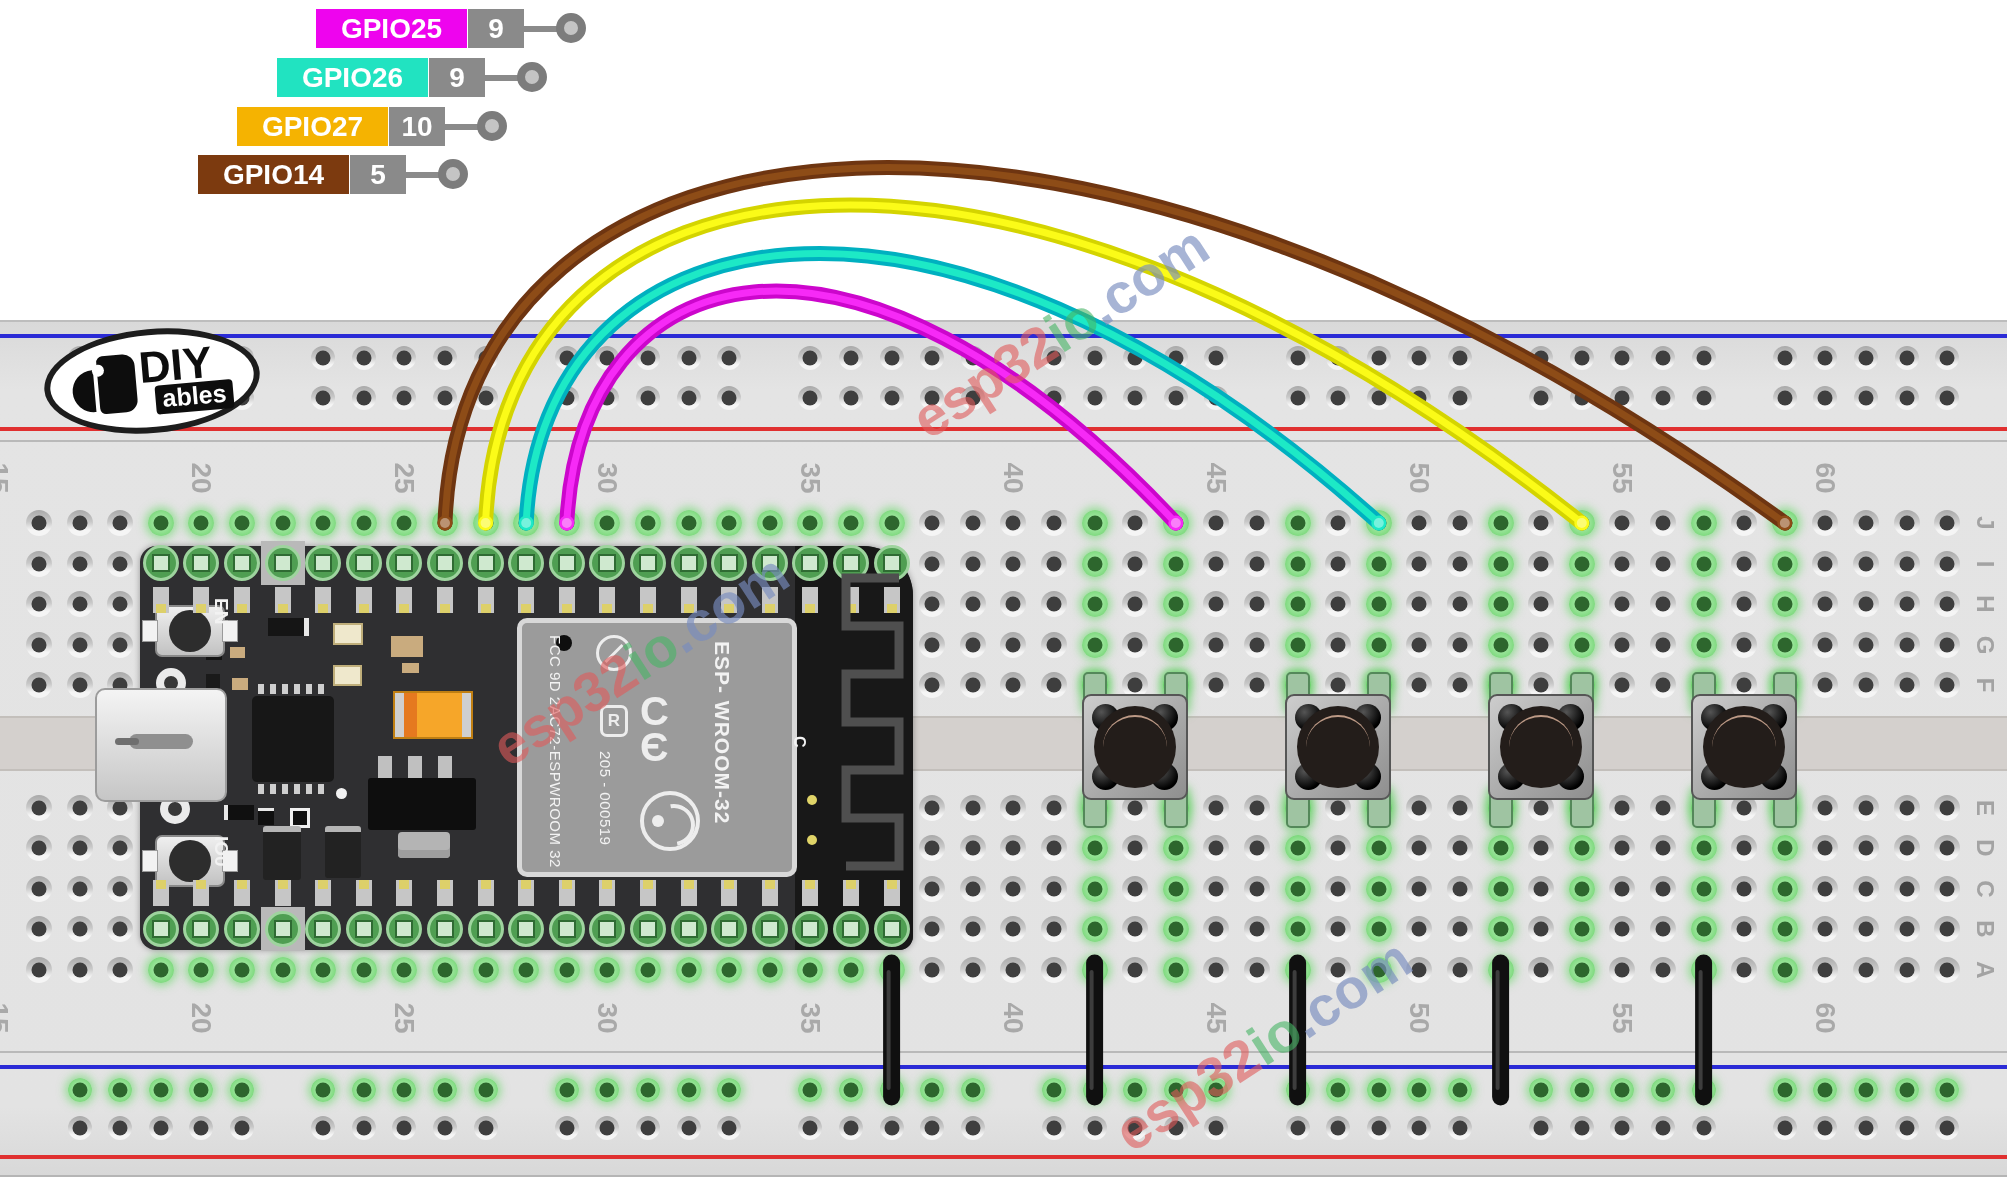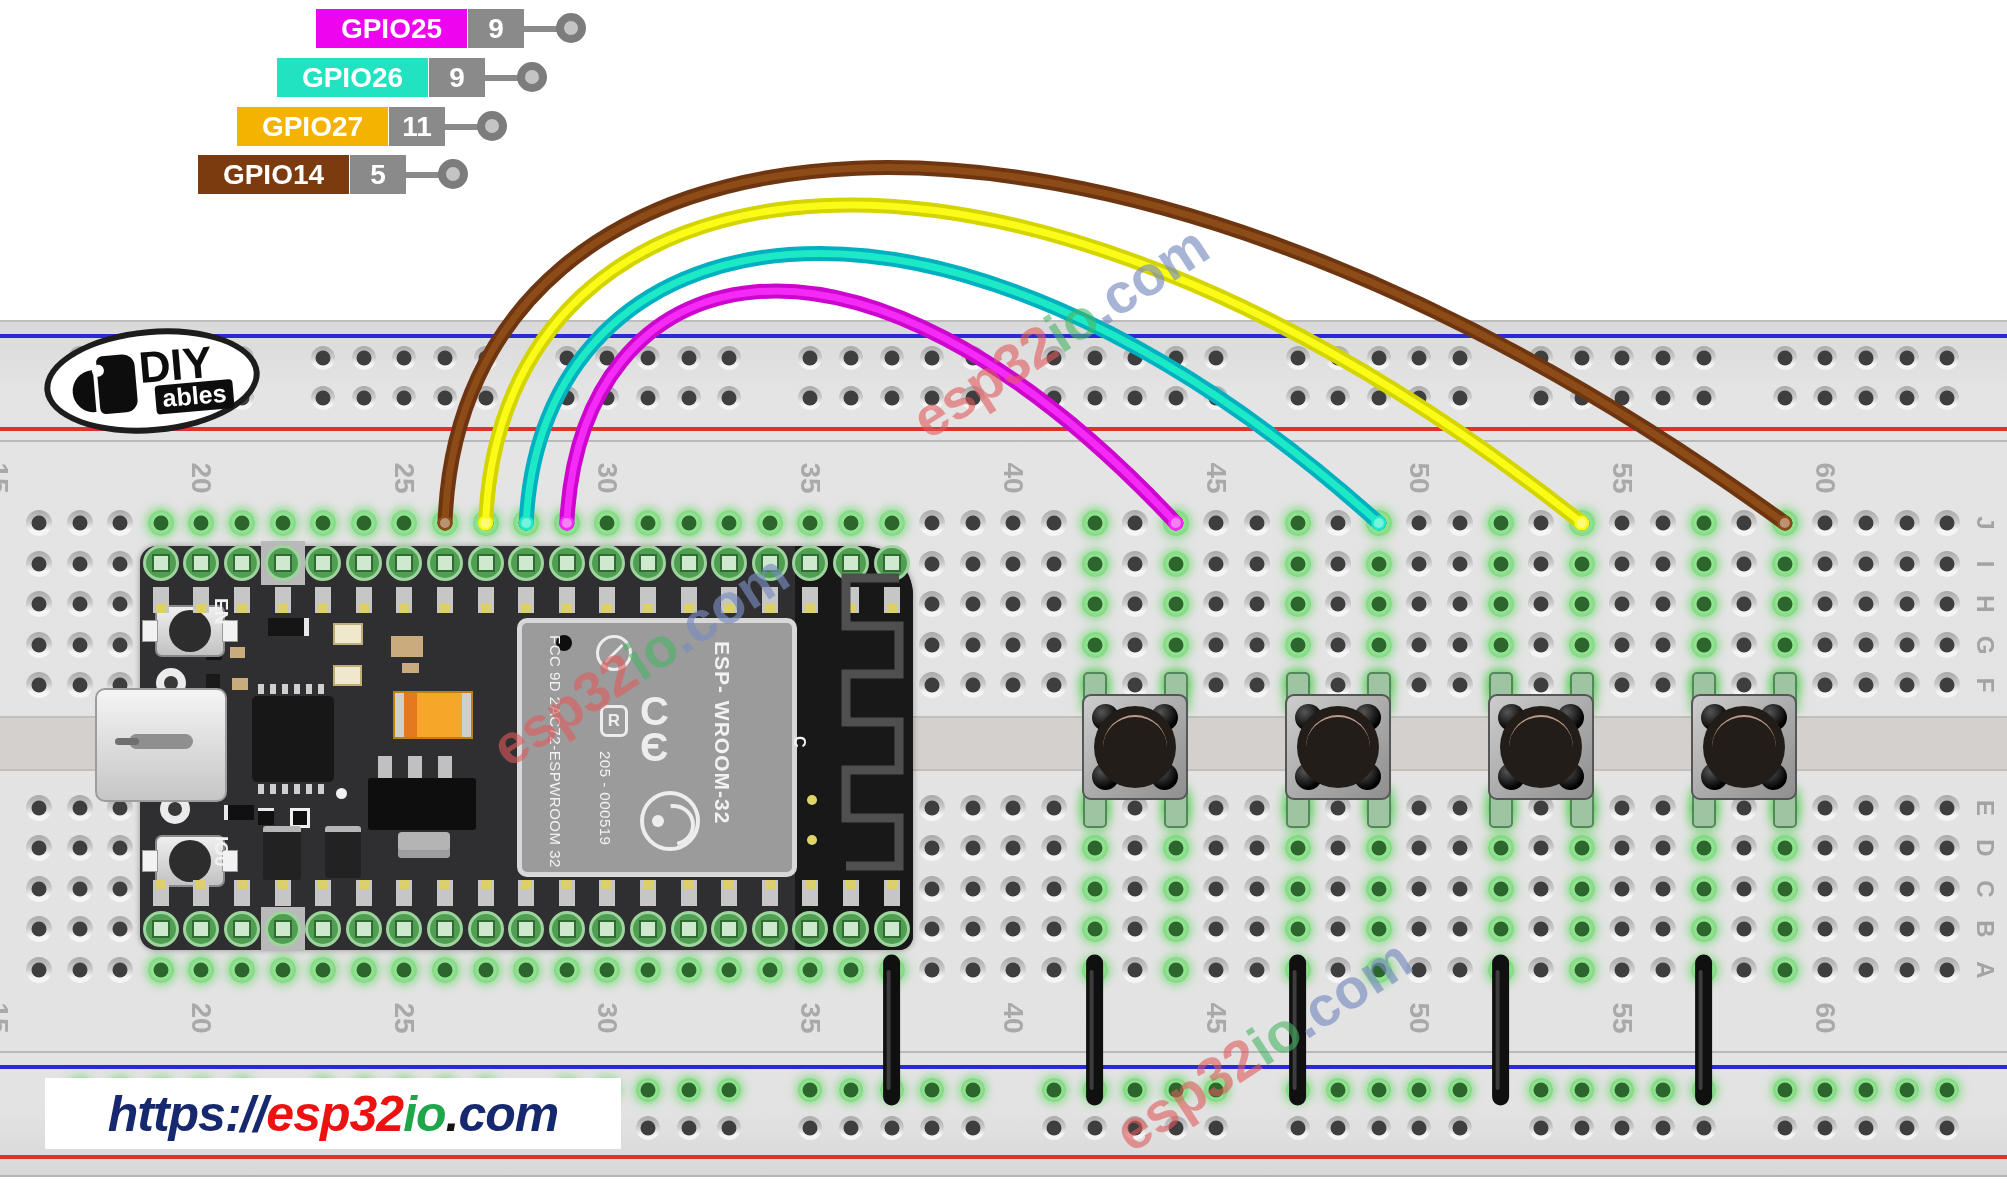--- a/index.html
+++ b/index.html
@@ -1029,41 +1029,34 @@
         <div class="legend-circle" style="left: 240px; top: 4px;"></div>
       </div>
       <div class="legend-row" style="left: 277px; top: 58px; width: 420px;">
         <div class="legend-label" style="left: 0px; width: 151px; background: rgb(33, 227, 193);">GPIO26</div>
         <div class="legend-pin" style="left: 152px; width: 56px; background: rgb(138, 138, 138);">9</div>
         <div class="legend-line" style="left: 208px; top: 17px; width: 36px;"></div>
         <div class="legend-circle" style="left: 240px; top: 4px;"></div>
       </div>
       <div class="legend-row" style="left: 237px; top: 107px; width: 420px;">
         <div class="legend-label" style="left: 0px; width: 151px; background: rgb(245, 179, 1);">GPIO27</div>
-        <div class="legend-pin" style="left: 152px; width: 56px; background: rgb(138, 138, 138);">11</div>
+        <div class="legend-pin" style="left: 152px; width: 56px; background: rgb(138, 138, 138);">10</div>
         <div class="legend-line" style="left: 208px; top: 17px; width: 36px;"></div>
         <div class="legend-circle" style="left: 240px; top: 4px;"></div>
       </div>
       <div class="legend-row" style="left: 198px; top: 155px; width: 420px;">
         <div class="legend-label" style="left: 0px; width: 151px; background: rgb(124, 58, 15);">GPIO14</div>
         <div class="legend-pin" style="left: 152px; width: 56px; background: rgb(138, 138, 138);">5</div>
         <div class="legend-line" style="left: 208px; top: 17px; width: 36px;"></div>
         <div class="legend-circle" style="left: 240px; top: 4px;"></div>
       </div>
     </div>
 
   <div id="diy-logo">
     <div class="s1"></div>
     <div class="s2"></div>
     <div class="txt">
       <div class="t1">DIY</div>
       <div class="t2">ables</div>
     </div>
   </div>
 
-  <div id="url-badge">
-      <span style="color: rgb(22, 40, 110);">https://</span>
-      <span style="color: rgb(238, 17, 17);">esp32</span>
-      <span style="color: rgb(31, 166, 74);">io</span>
-      <span style="color: rgb(20, 20, 20);">.</span>
-      <span style="color: rgb(22, 40, 110);">com</span>
-    </div>
 </div>
 
 </body></html>

